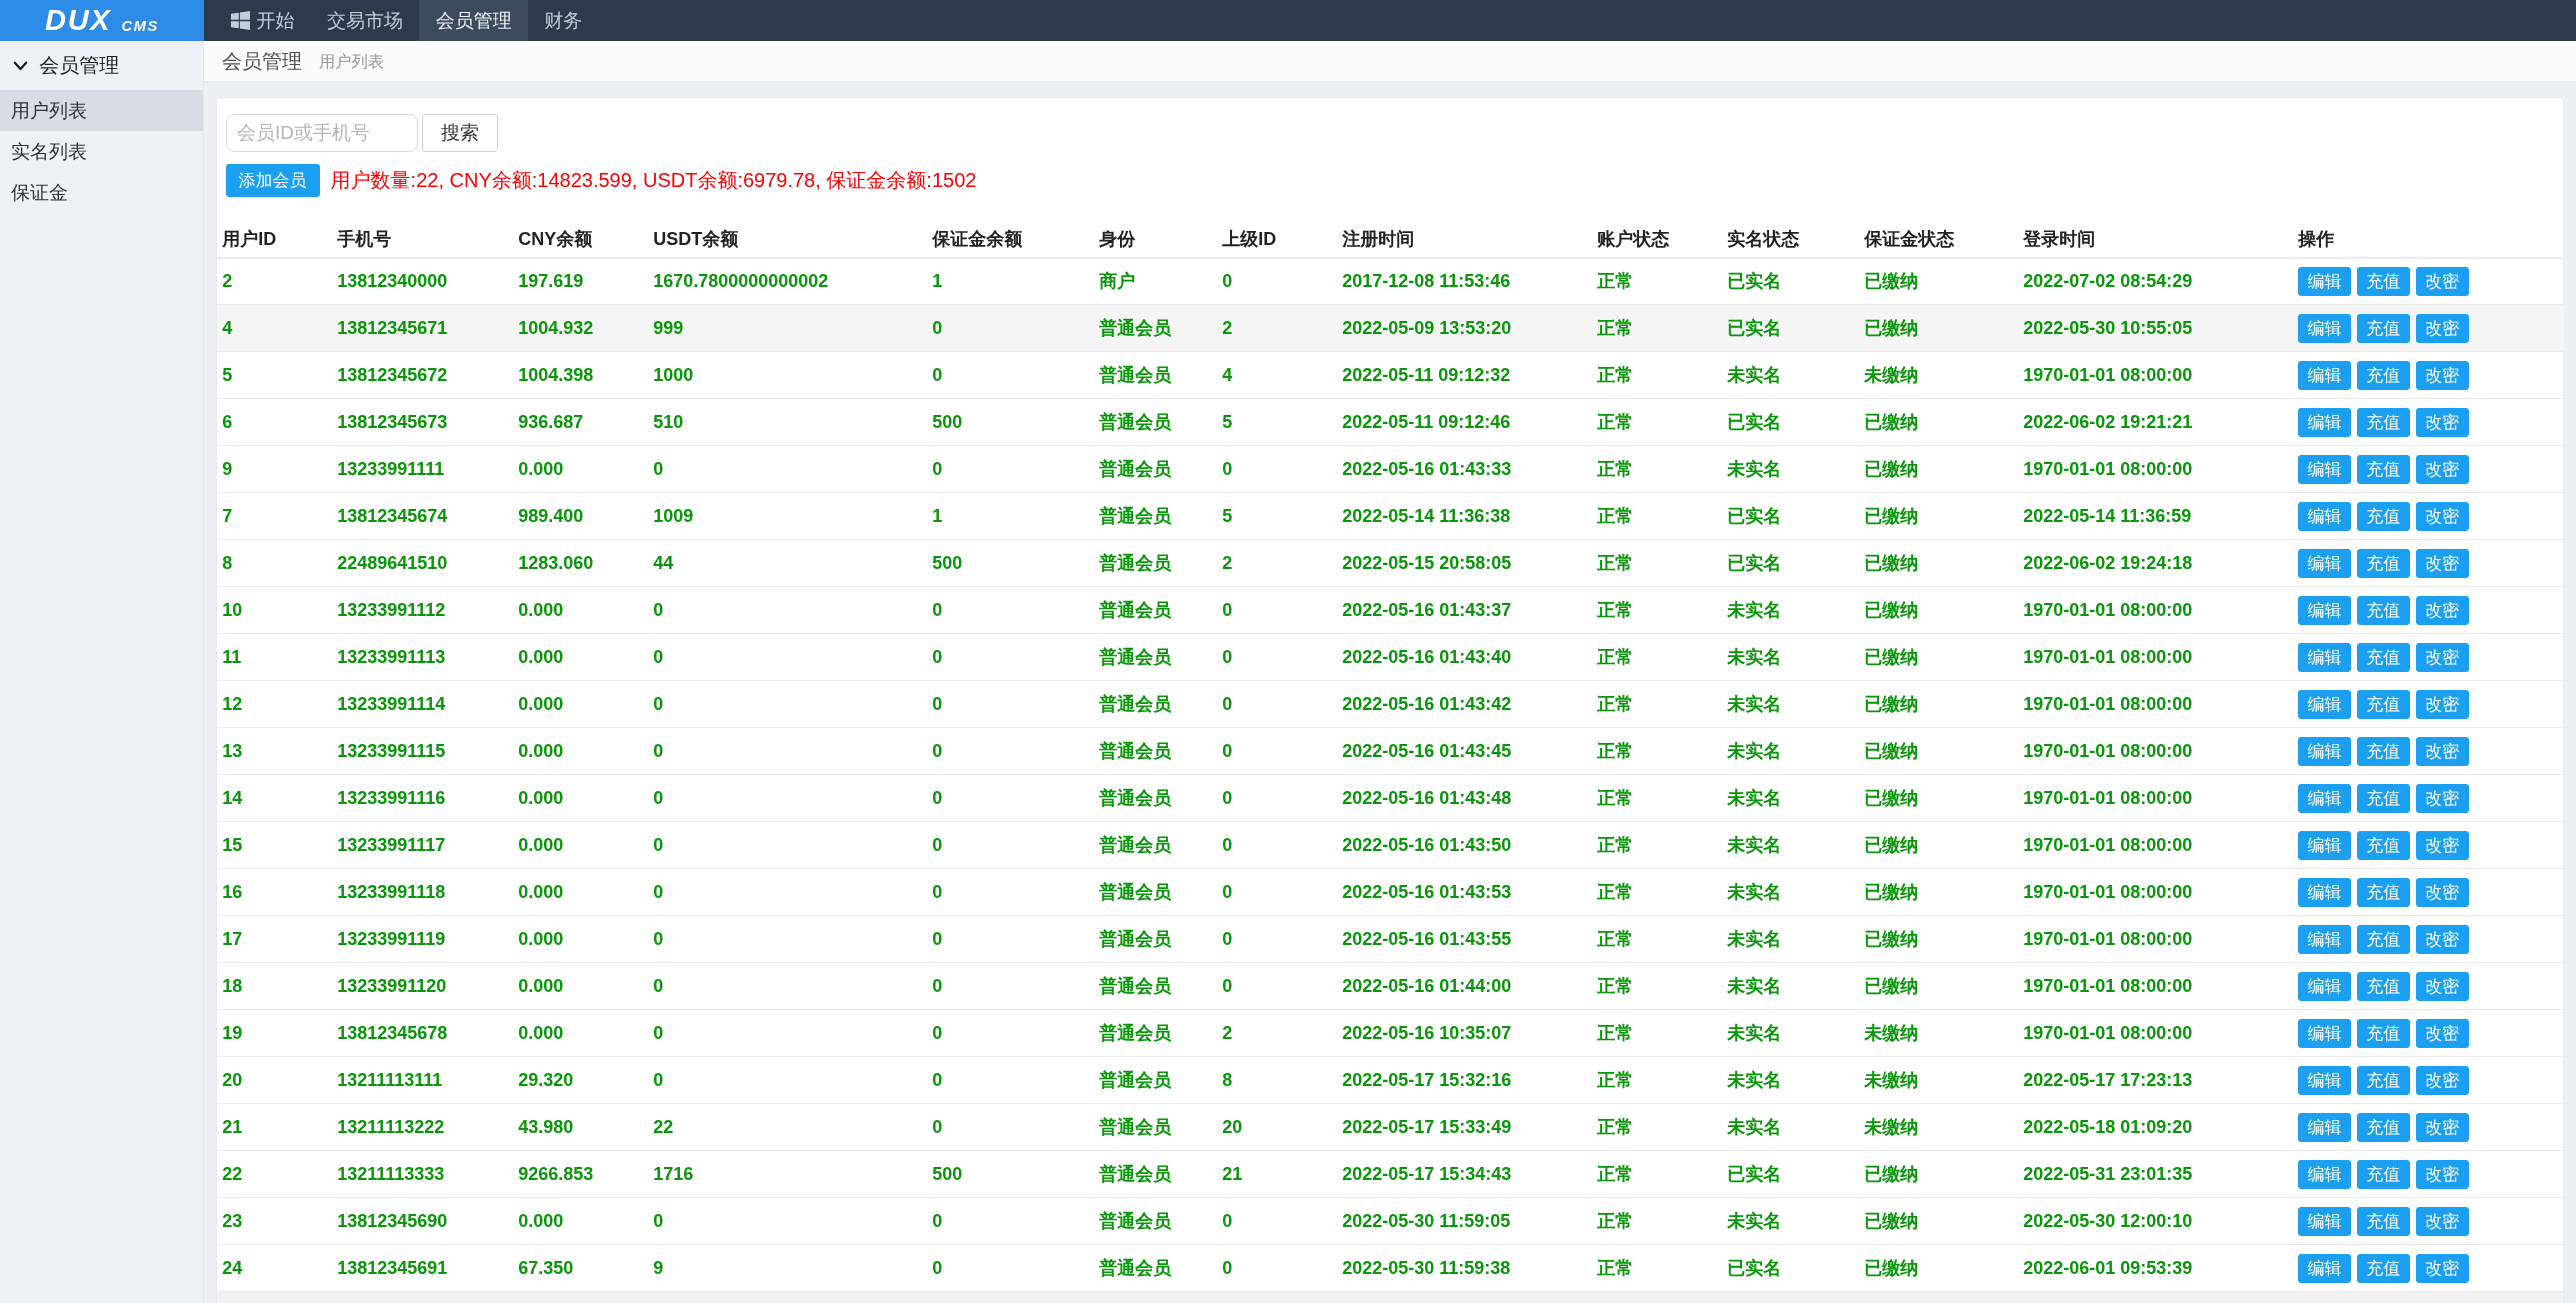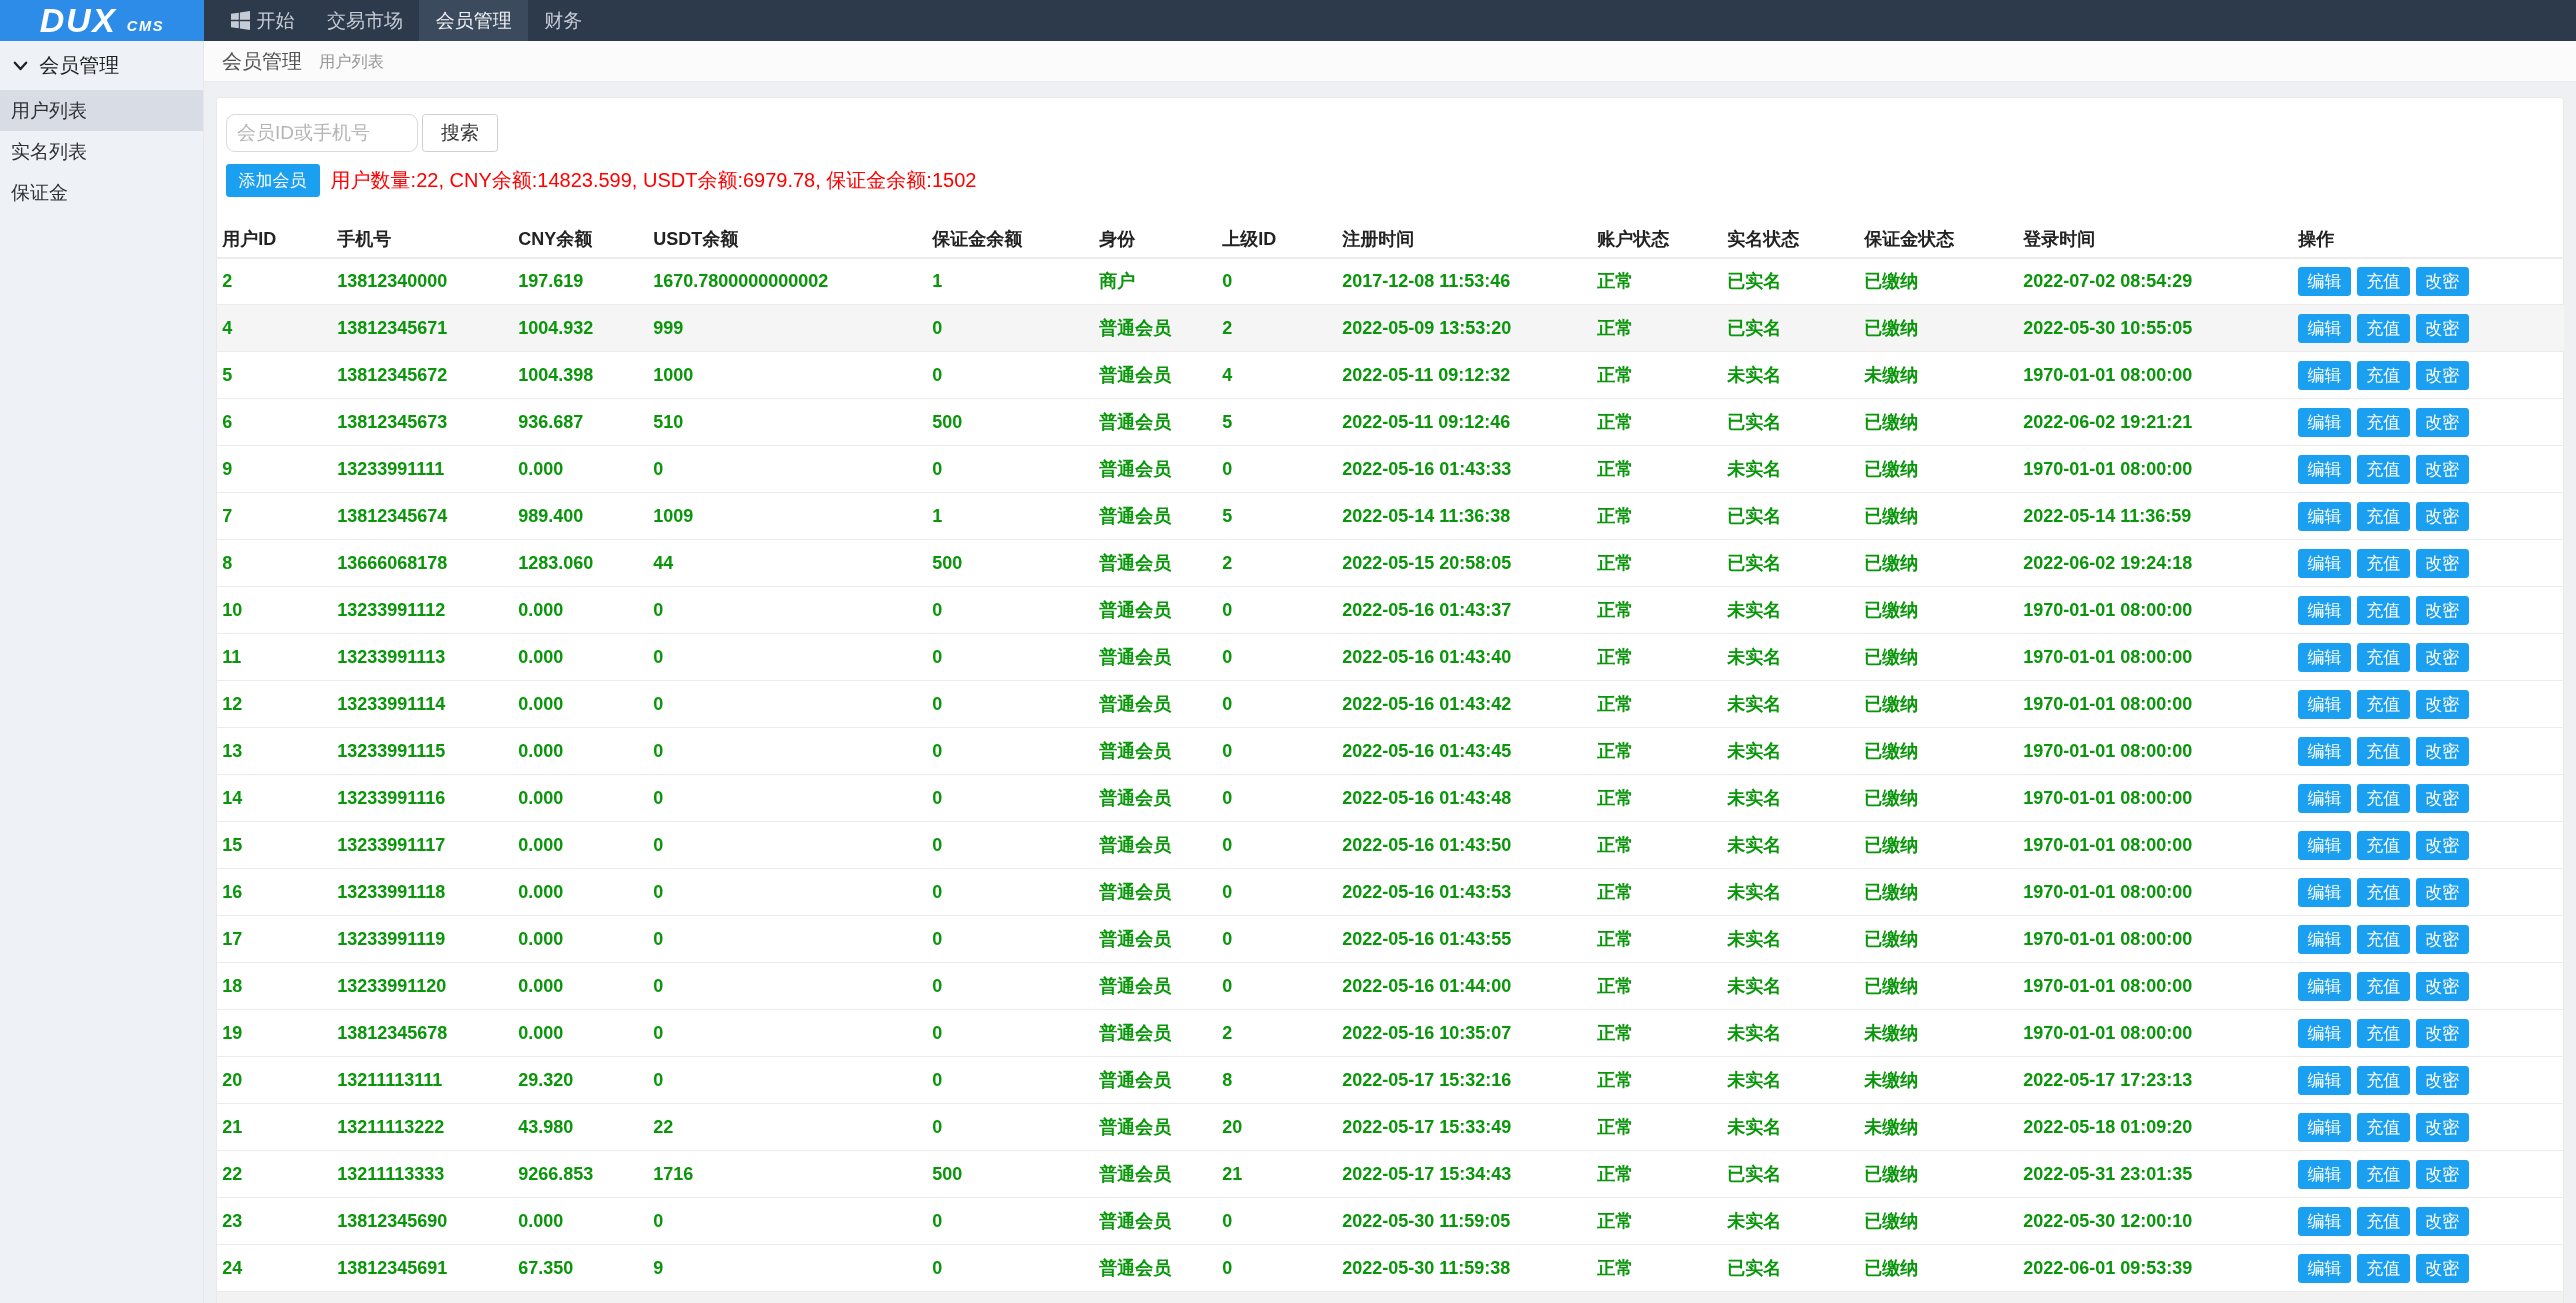--- a/index.html
+++ b/index.html
@@ -14,21 +14,21 @@
   .navbar {
     position: absolute; top: 0; left: 0; width: 2576px; height: 41px;
     background: #2d3a4b; display: flex; align-items: stretch;
   }
   .logo {
     width: 204px; height: 41px; background: #2c8ce8;
     display: flex; align-items: center; justify-content: center;
     color: #fff; font-style: italic; font-weight: bold;
     letter-spacing: 1.7px; flex: none;
   }
-  .logo .big { font-size: 34px; }
+  .logo .big { font-size: 29px; }
   .logo .small { font-size: 14.6px; margin-left: 10px; margin-top: 10.3px; }
   .nav-items { display: flex; align-items: stretch; margin-left: 10.3px; }
   .nav-item {
     display: flex; align-items: center; padding: 0 16.3px;
     color: #c6ccd6; font-size: 19px; cursor: pointer;
   }
   .nav-item.active { background: #3c4a5d; color: #f0f2f5; }
   .nav-item .win-icon { width: 19px; height: 19px; margin-right: 6.9px; }
 
   
@@ -289,21 +289,21 @@
             <td>5</td>
             <td>2022-05-14 11:36:38</td>
             <td>正常</td>
             <td>已实名</td>
             <td>已缴纳</td>
             <td>2022-05-14 11:36:59</td>
             <td><button class="act-btn">编辑</button><button class="act-btn">充值</button><button class="act-btn">改密</button></td>
           </tr>
           <tr>
             <td>8</td>
-            <td>13666068178</td>
+            <td>22489641510</td>
             <td>1283.060</td>
             <td>44</td>
             <td>500</td>
             <td>普通会员</td>
             <td>2</td>
             <td>2022-05-15 20:58:05</td>
             <td>正常</td>
             <td>已实名</td>
             <td>已缴纳</td>
             <td>2022-06-02 19:24:18</td>

